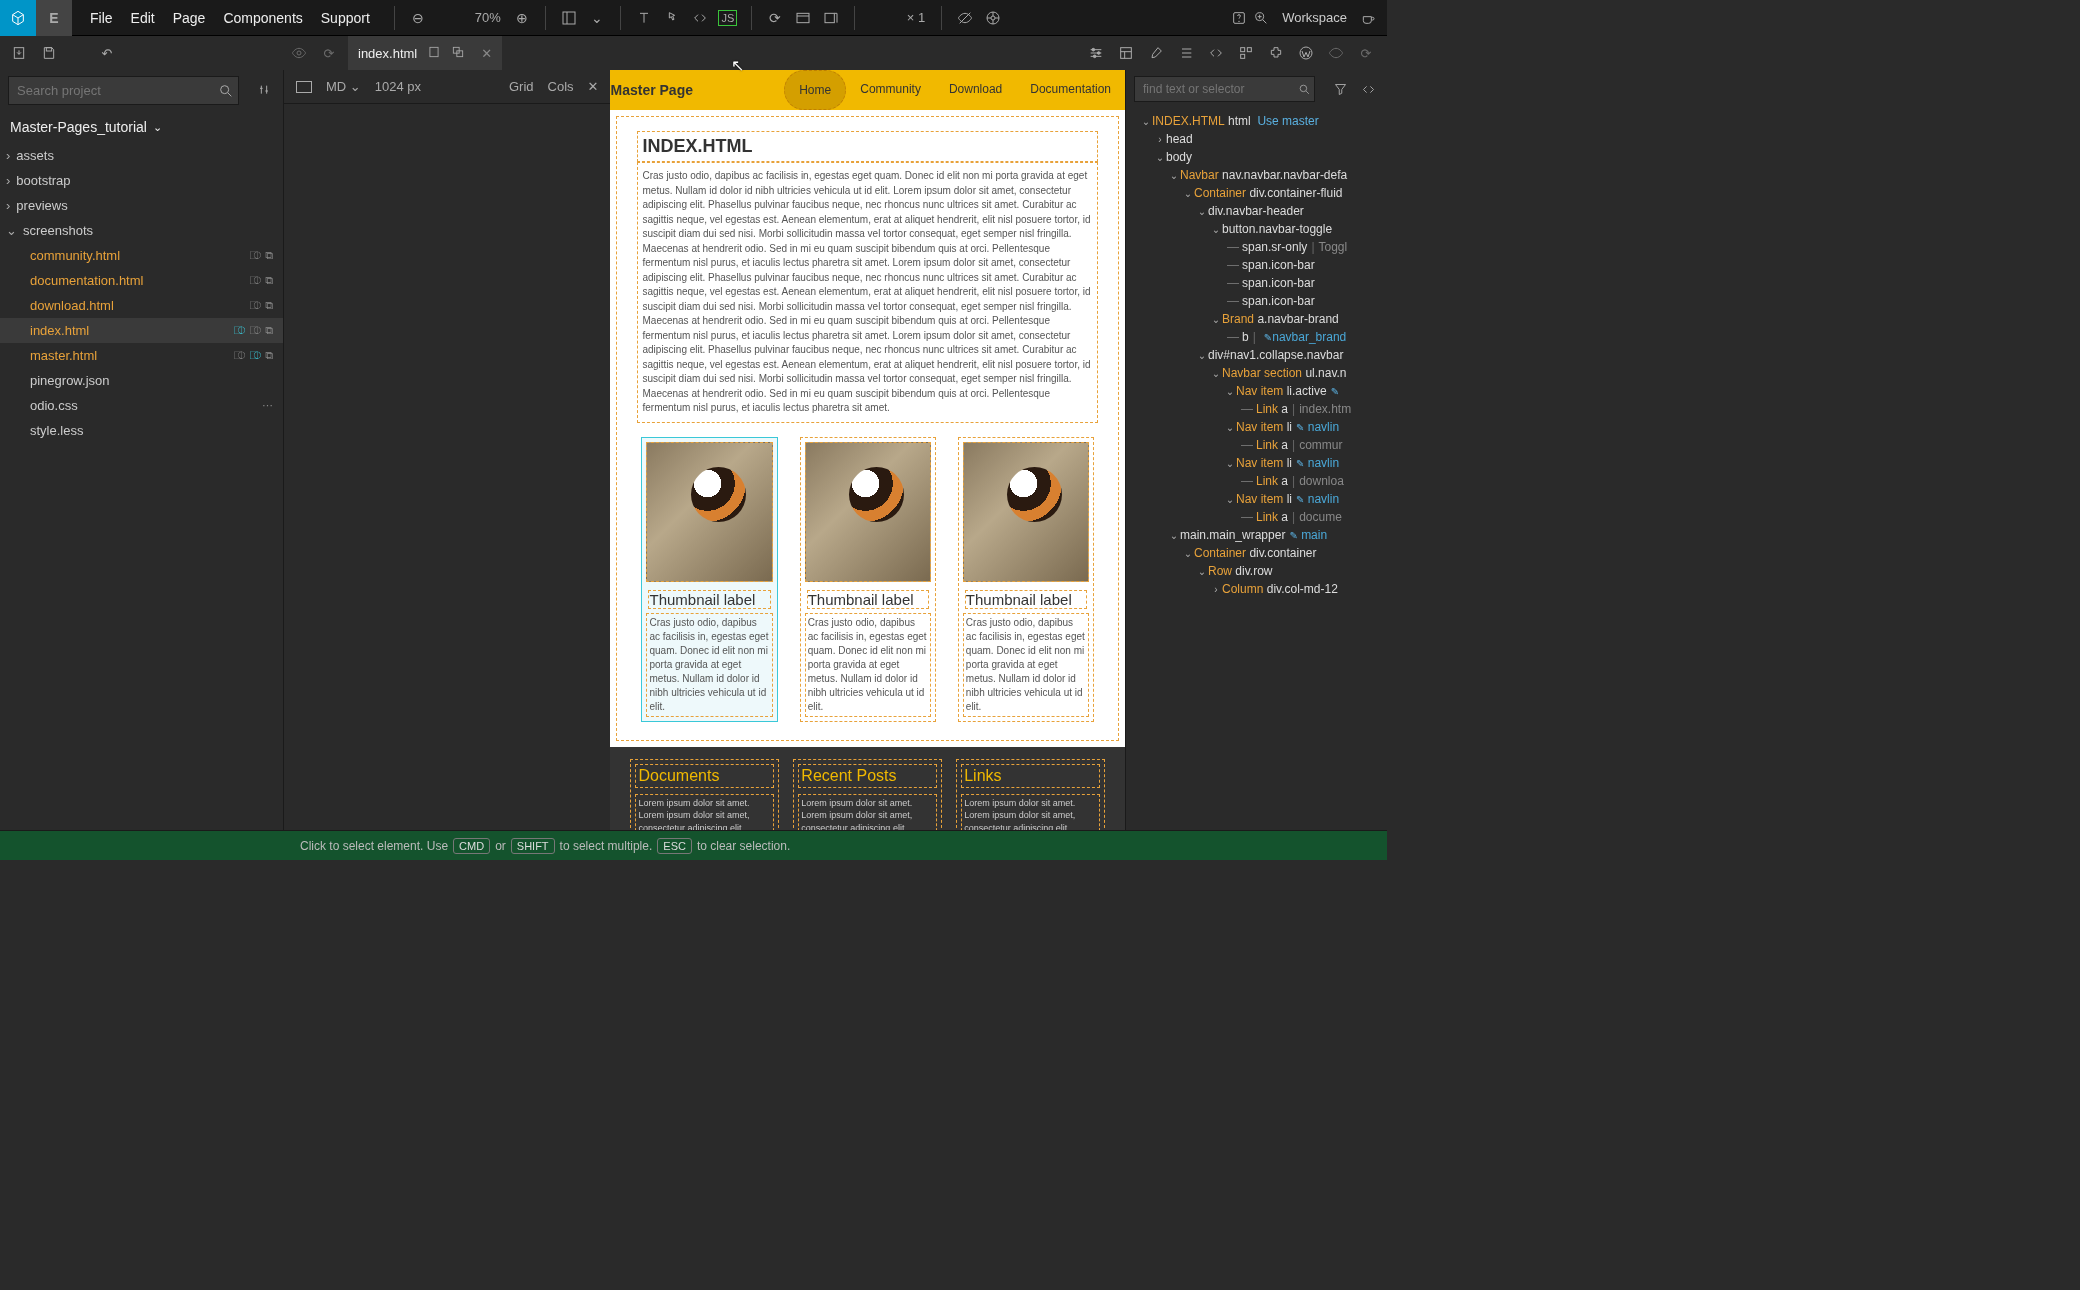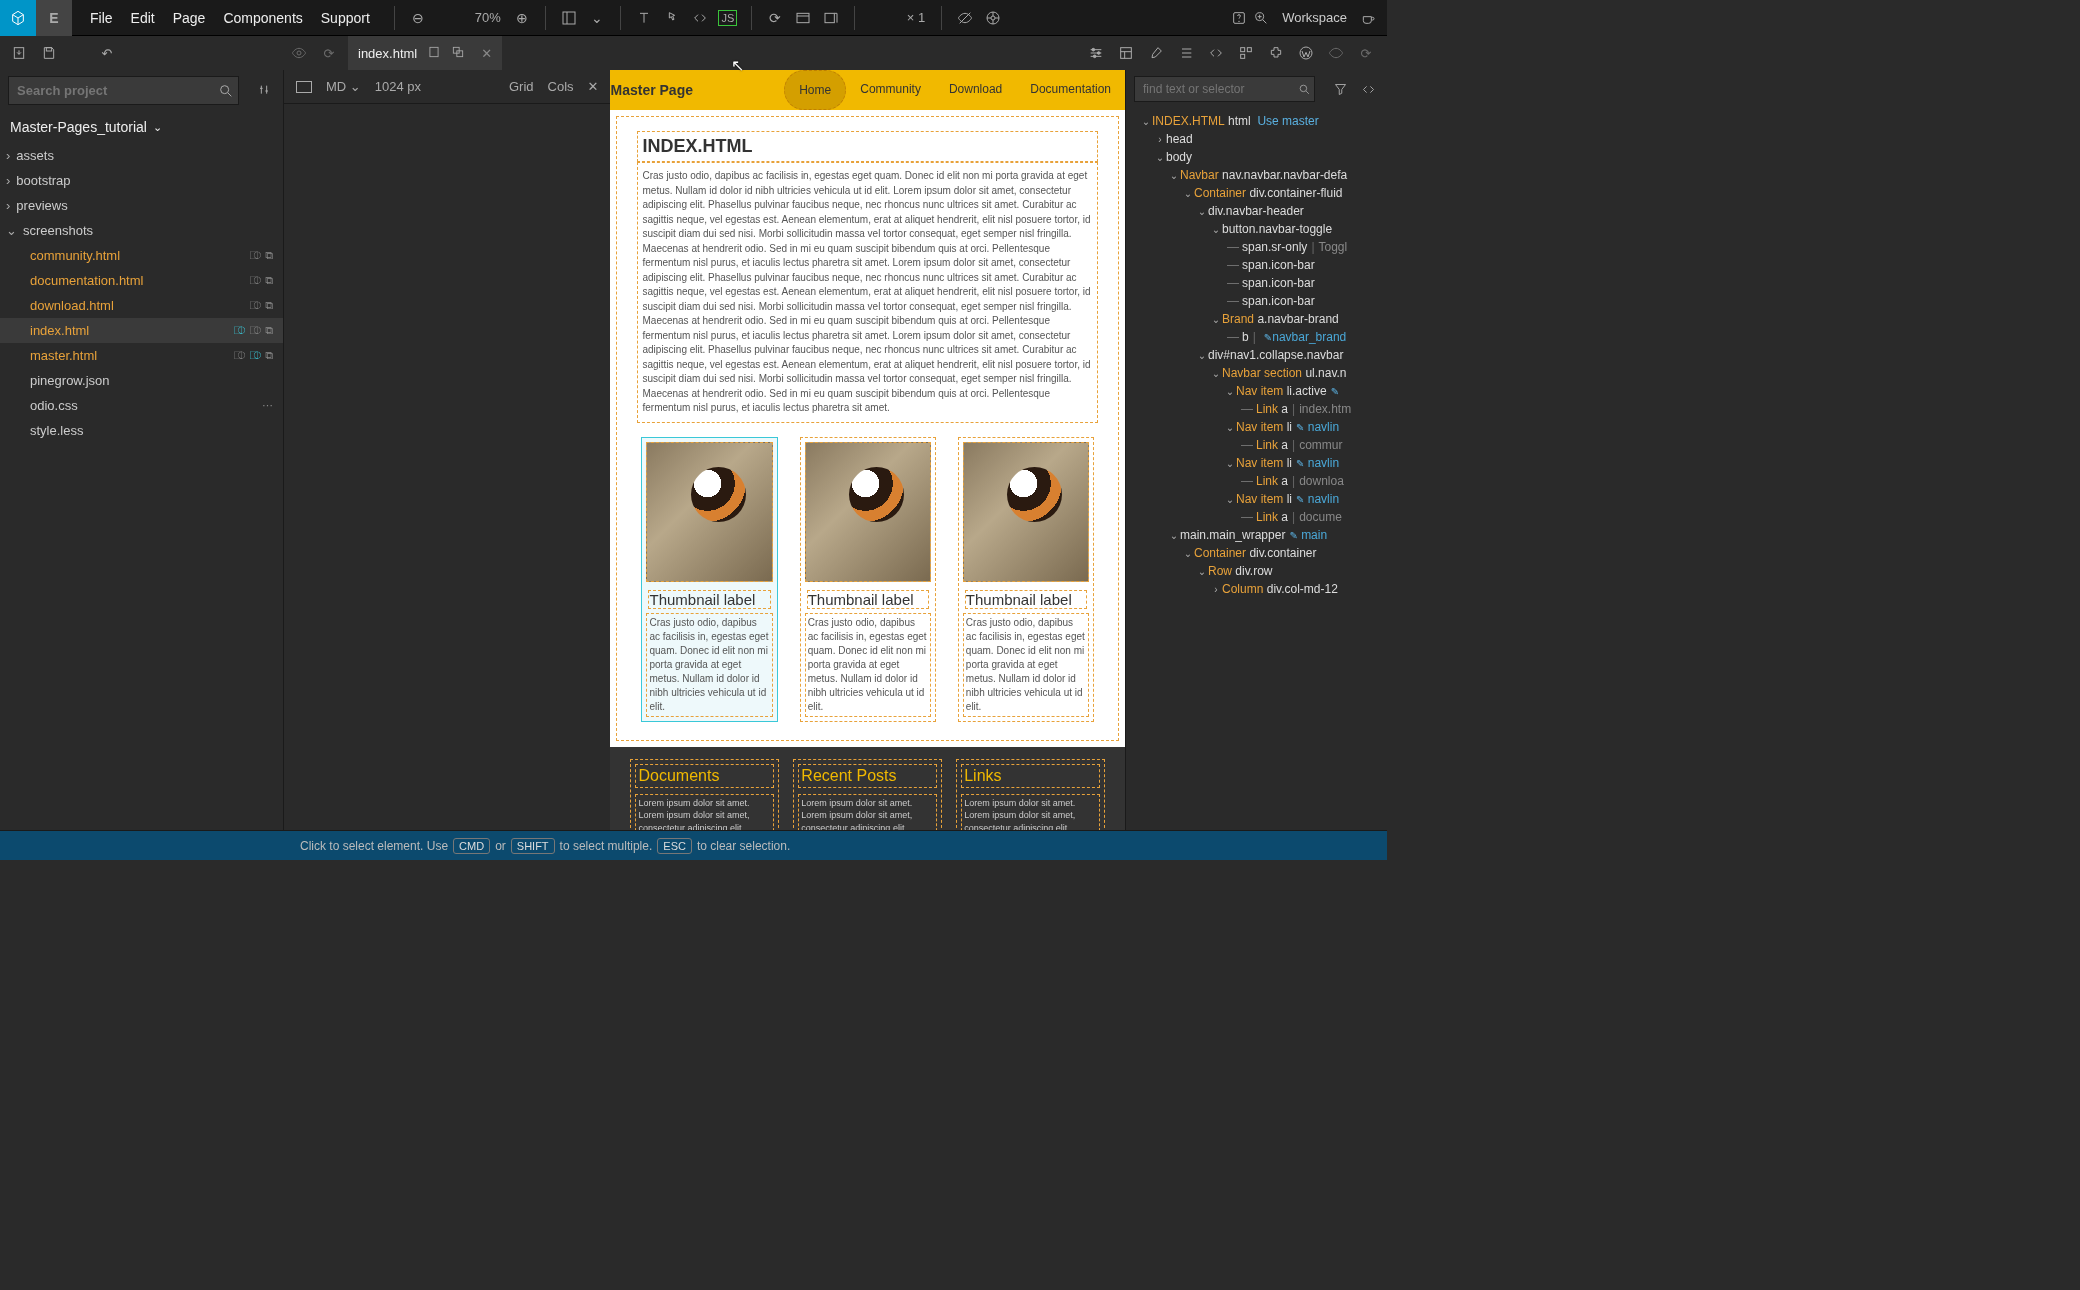--- a/index.html
+++ b/index.html
@@ -30,21 +30,21 @@
 .tab .small-ic { color:#888; font-size:14px; cursor:pointer; }
 .tab .close { color:#888; cursor:pointer; margin-left:6px; }
 .sb-right-icons { display:flex; gap:8px; padding:0 10px; margin-left:auto; }
 
 
 .main { flex:1; display:flex; min-height:0; }
 
 
 .leftpanel { width:284px; background:#2a2a2a; border-right:1px solid #1a1a1a; display:flex; flex-direction:column; }
 .search-row { display:flex; align-items:center; padding:6px 8px; gap:6px; }
-.search-input { flex:1; background:#3a3a3a; border:1px solid #1a1a1a; color:#ccc; padding:6px 8px; font-size:13px;font-weight:bold; }
+.search-input { flex:1; background:#3a3a3a; border:1px solid #1a1a1a; color:#ccc; padding:6px 8px; font-size:13px; }
 .proj-title { padding:8px 10px; color:#eee; font-size:14px; display:flex; align-items:center; gap:6px; }
 .tree { flex:1; overflow:auto; }
 .tree-item { display:flex; align-items:center; padding:5px 10px 5px 6px; color:#ccc; font-size:13px; cursor:pointer; }
 .tree-item.folder::before { content:"›"; margin-right:6px; color:#aaa; }
 .tree-item.folder.open::before { content:"⌄"; }
 .tree-item.file { padding-left:30px; color:#e8a23a; }
 .tree-item.file.plain { color:#ccc; }
 .tree-item .icos { margin-left:auto; display:flex; gap:4px; color:#888; font-size:11px; }
 .tree-item.sel { background:#3a3a3a; }
 .cyanic { color:#3ac8d8; }
@@ -91,21 +91,21 @@
 .lbl-orange { color:#e8a23a; }
 .lbl-white { color:#ddd; }
 .lbl-grey { color:#888; }
 .lbl-blue { color:#5ab0e0; }
 .lbl-blue2 { color:#4aa8d8; }
 .pipe { color:#666; padding:0 4px; }
 .pencil { color:#5ab0e0; font-size:10px; margin-left:4px; }
 .ind1{padding-left:14px}.ind2{padding-left:28px}.ind3{padding-left:42px}.ind4{padding-left:56px}.ind5{padding-left:70px}.ind6{padding-left:84px}.ind7{padding-left:98px}
 
 
-.status { height:30px; background:#0c4a6e; border-top:1px solid #1a1a1a; display:flex; align-items:center; padding:0 300px; color:#bbb; font-size:12px; gap:5px; }
+.status { height:30px; background:#14532d; border-top:1px solid #1a1a1a; display:flex; align-items:center; padding:0 300px; color:#bbb; font-size:12px; gap:5px; }
 .kbd { border:1px solid #777; border-radius:3px; padding:1px 5px; font-size:11px; color:#ddd; }
 
 
 .cursor-ptr { position:absolute; left:731px; top:56px; font-size:16px; color:#fff; text-shadow:0 0 2px #000; pointer-events:none; z-index:999; }
 
 svg { width:16px; height:16px; stroke:#aaa; fill:none; stroke-width:1.5; }
 </style>
 </head>
 <body>
 

